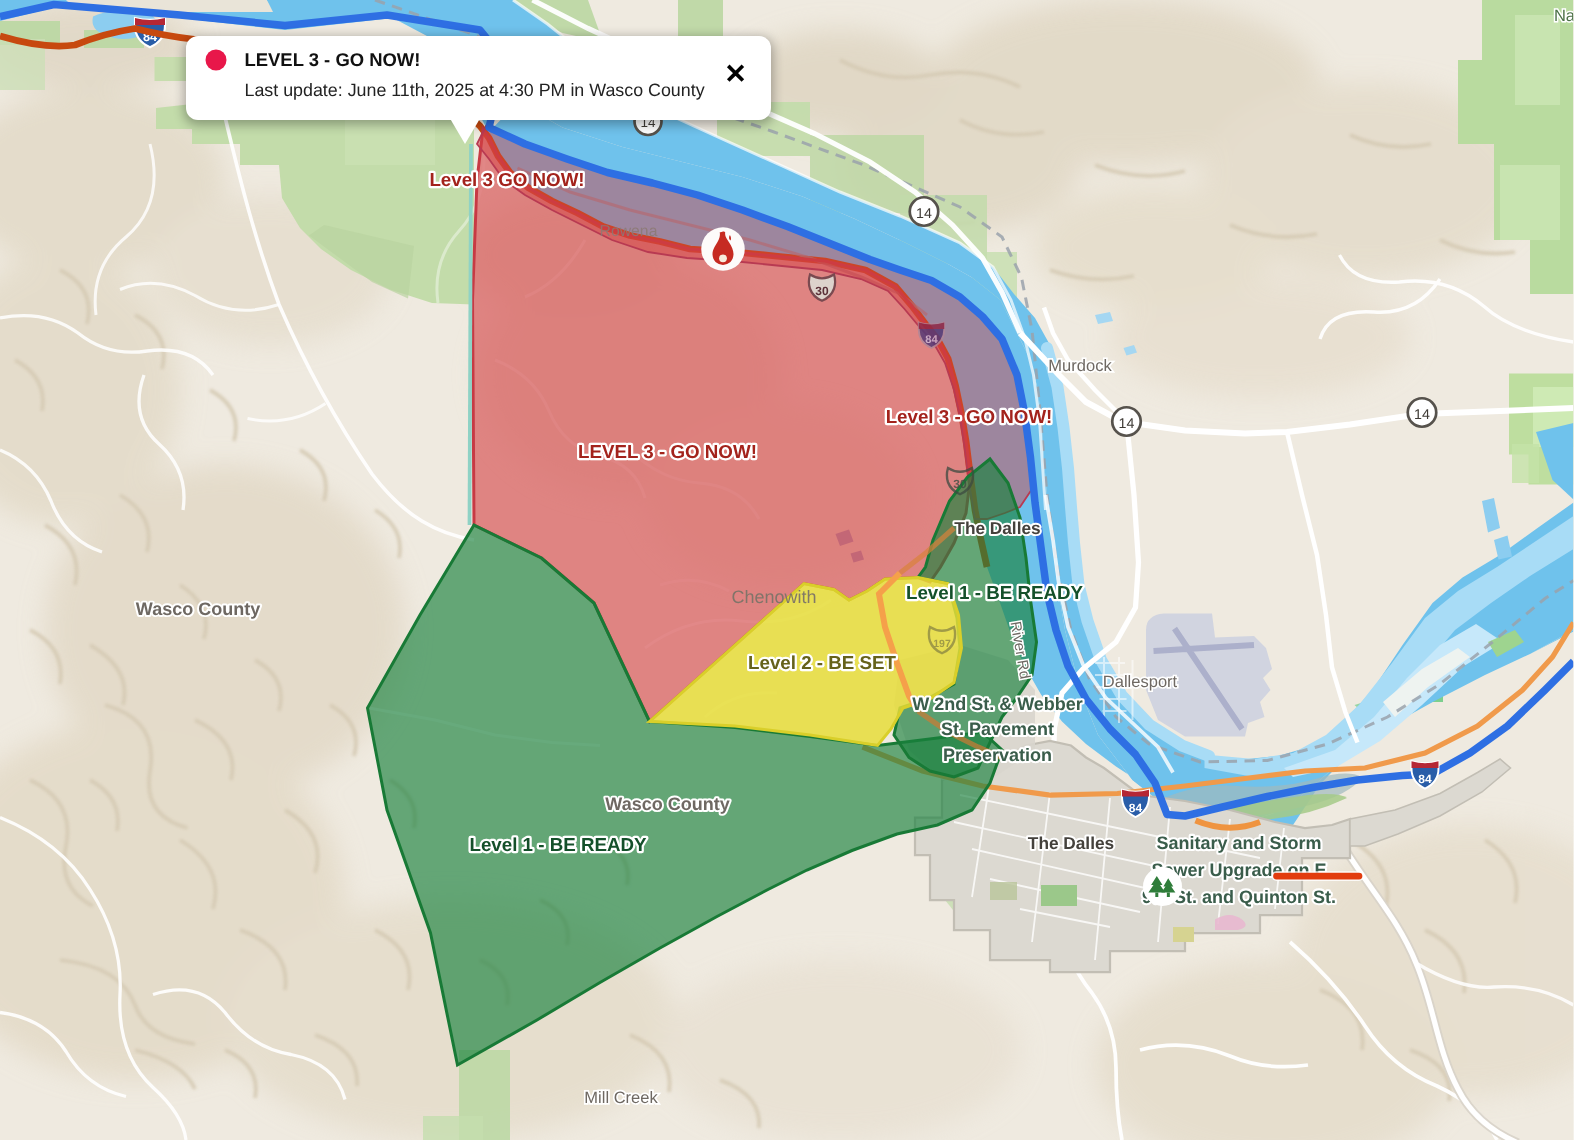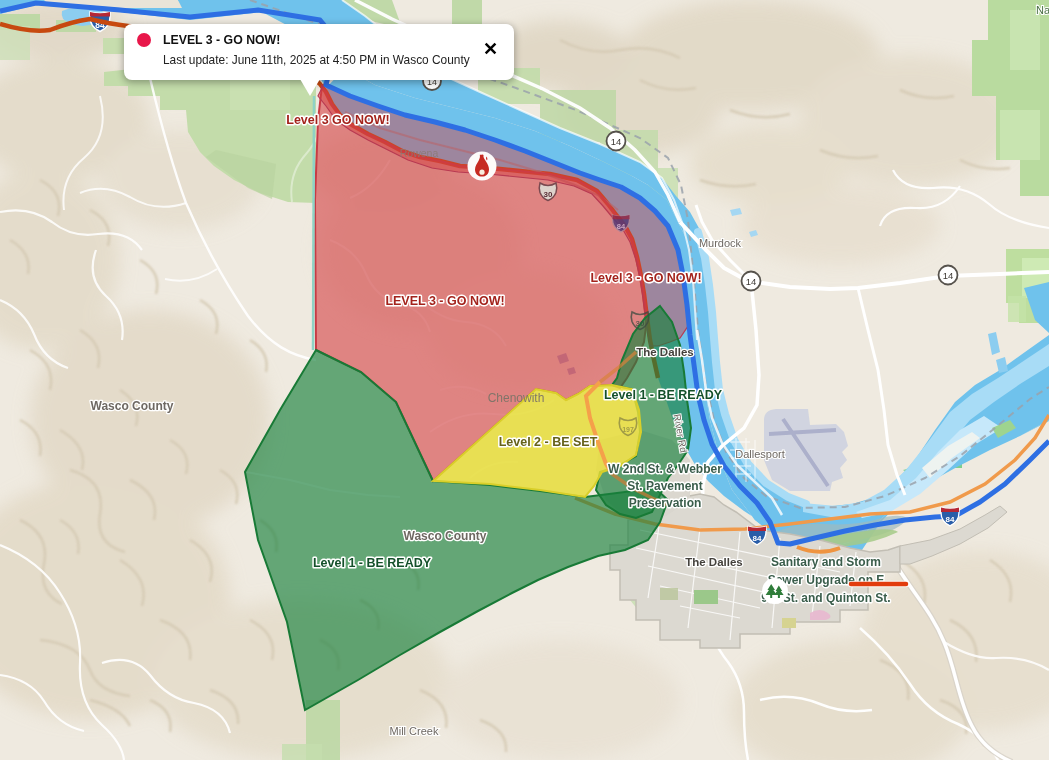--- a/index.html
+++ b/index.html
@@ -398,17 +398,17 @@
 </svg>
 
 <div class="popup">
 
   <div class="tail"></div>
 
   <div class="pdot"></div>
 
   <div class="ptitle">LEVEL 3 - GO NOW!</div>
 
-  <div class="psub">Last update: June 11th, 2025 at 4:50 PM in Wasco County</div>
+  <div class="psub">Last update: June 11th, 2025 at 4:30 PM in Wasco County</div>
 
   <div class="pclose">✕</div>
 </div>
 </div>
 
 </body></html>

